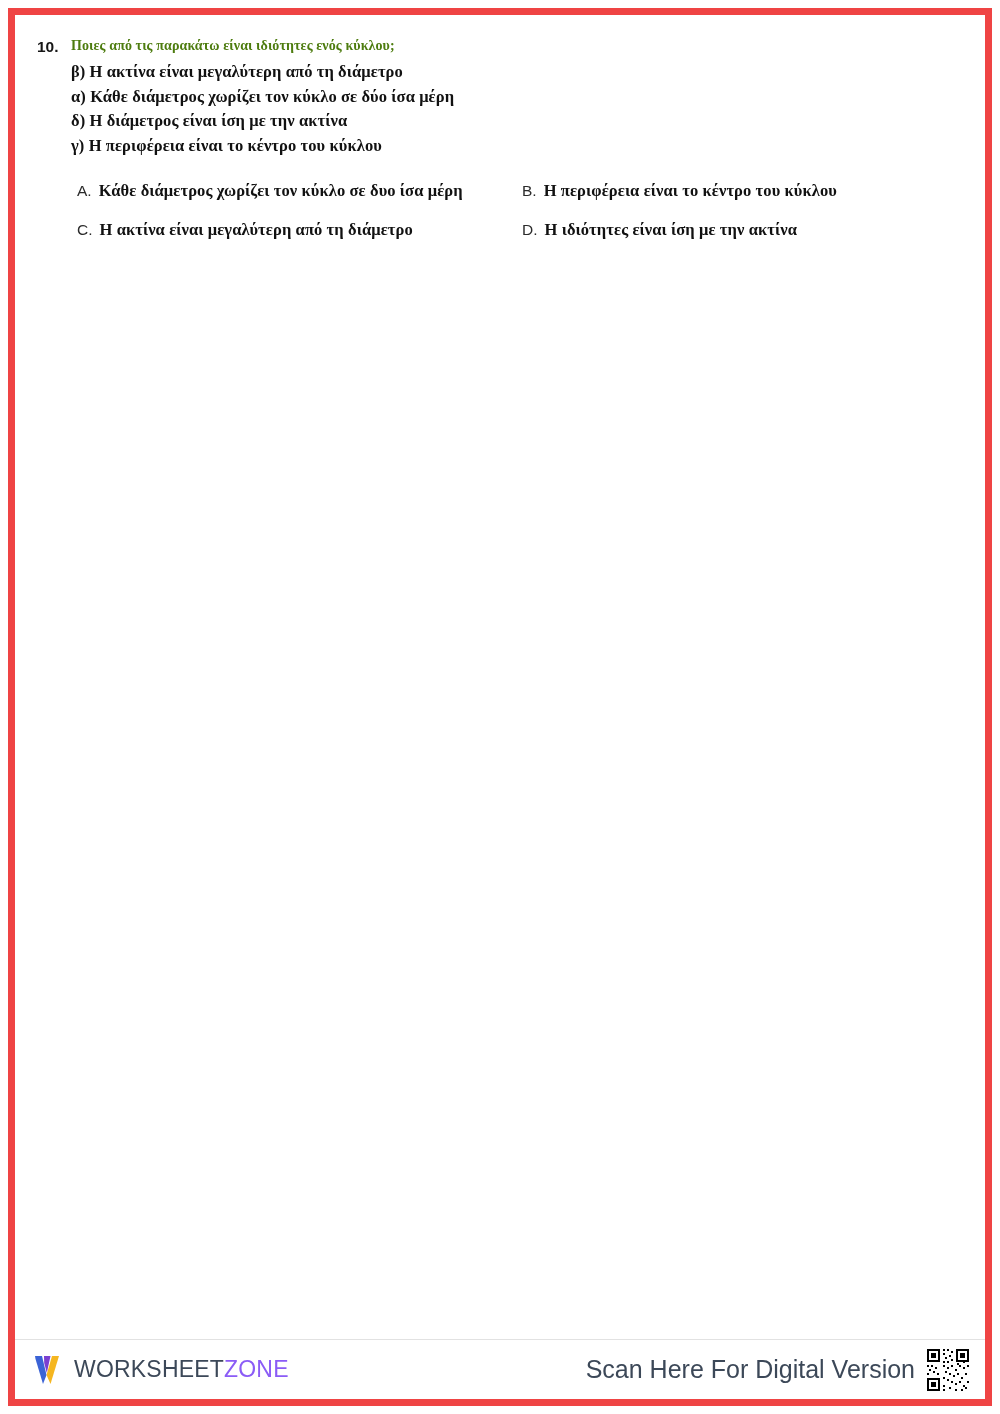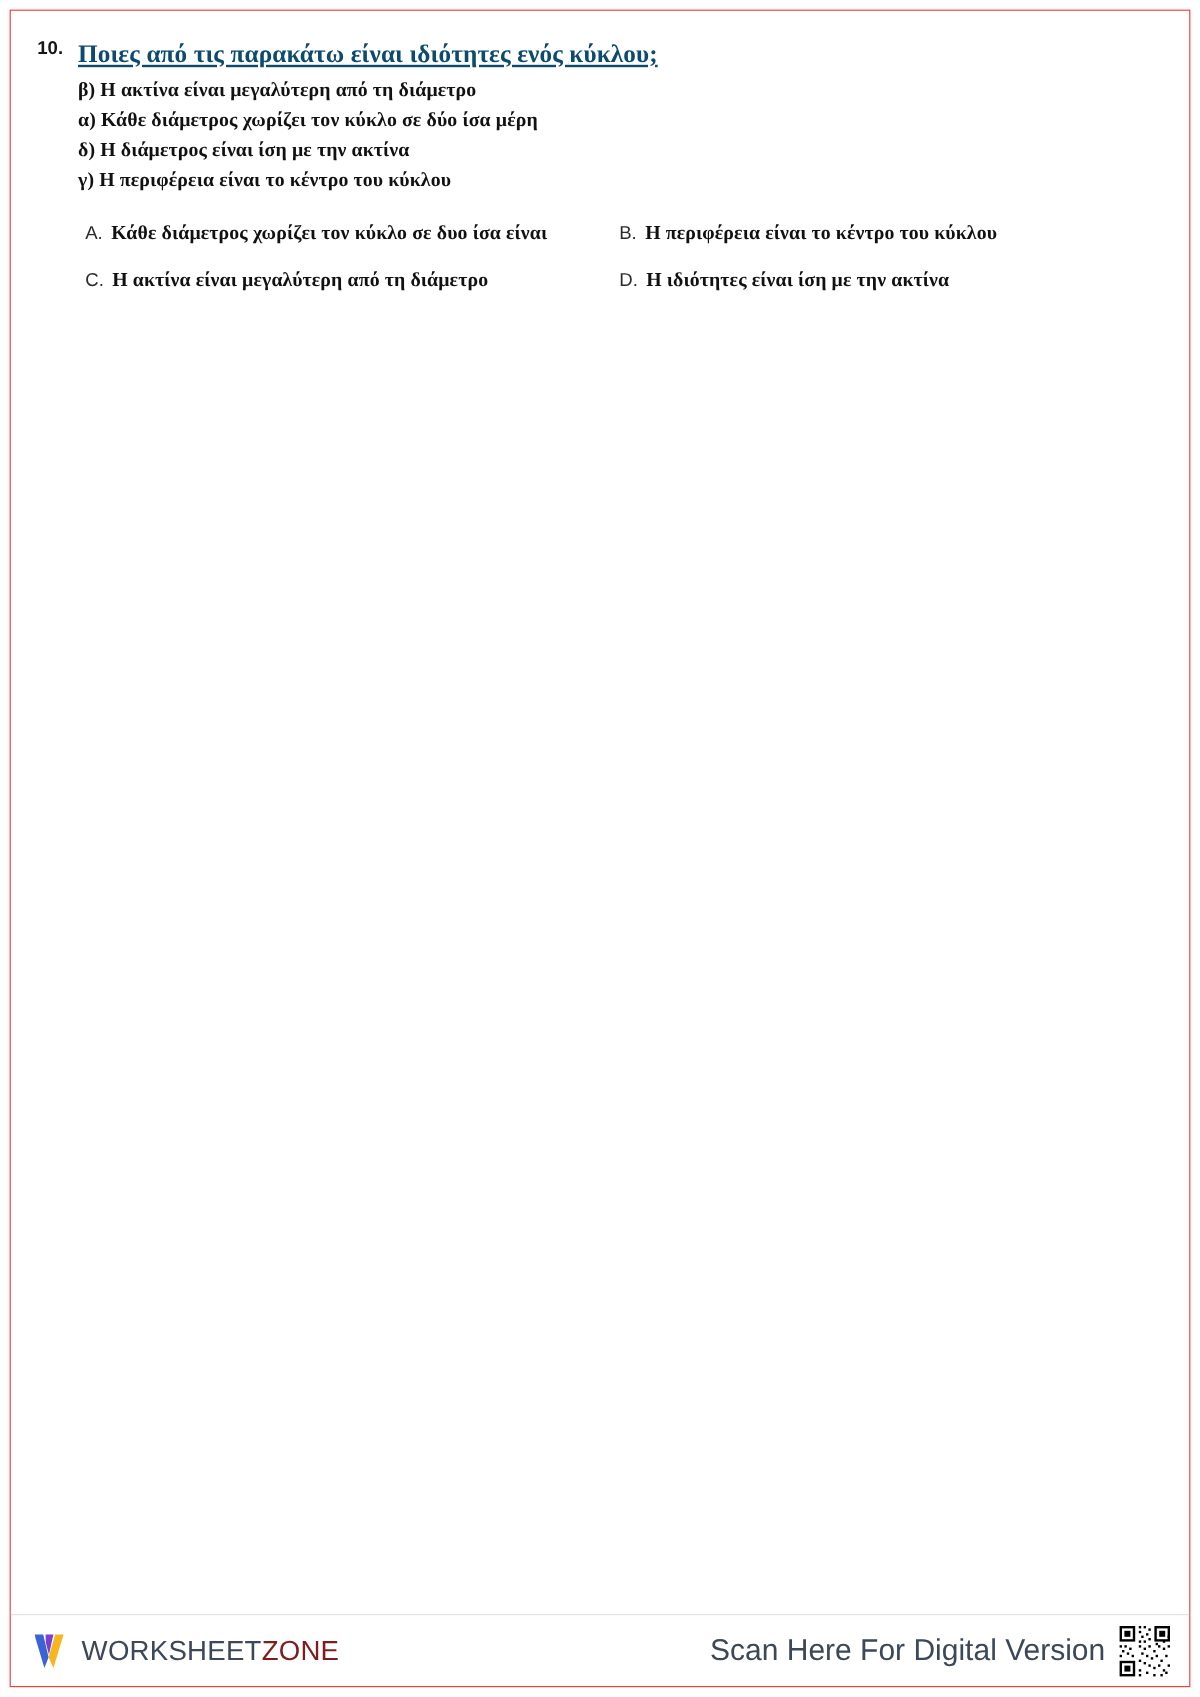--- a/index.html
+++ b/index.html
@@ -16,21 +16,21 @@
     overflow: hidden;
   }
 
   .page {
     position: absolute;
     left: 8px;
     top: 8px;
     width: 984px;
     height: 1398px;
     background: #ffffff;
-    border: 1px solid #ef4444;
+    border: 7px solid #ef4444;
     box-sizing: border-box;
   }
 
   .content {
     position: absolute;
     left: 0;
     top: 0;
     right: 0;
     bottom: 60px;
     padding: 22px 30px 0 22px;
@@ -51,25 +51,24 @@
     flex: 0 0 34px;
     text-align: left;
     padding-top: 1px;
   }
   .q-body {
     flex: 1 1 auto;
   }
   .q-stem {
     font-family: "Liberation Serif", serif;
     font-weight: bold;
-    font-size: 21px;
-    color: #0c4a6e;
+    font-size: 14px;
+    color: #4d7c0f;
     line-height: 1.35;
     letter-spacing: 0.1px;
-    text-decoration: underline;
   }
   .q-subitems {
     margin-top: 4px;
   }
   .q-subitem {
     font-family: "Liberation Serif", serif;
     font-weight: bold;
     font-size: 16.5px;
     color: #111111;
     line-height: 1.5;
@@ -128,21 +127,21 @@
     margin-right: 9px;
     flex: 0 0 auto;
   }
   .brand-text {
     font-family: "Liberation Sans", sans-serif;
     font-size: 23px;
     letter-spacing: 0.2px;
     color: #3c4858;
   }
   .brand-text .zone {
-    color: #7f1d1d;
+    color: #8b5cf6;
   }
   .footer-right {
     display: flex;
     align-items: center;
   }
   .scan-text {
     font-family: "Liberation Sans", sans-serif;
     font-size: 25px;
     color: #3c4858;
     margin-right: 10px;
@@ -171,21 +170,21 @@
           <div class="q-subitem">α) Κάθε διάμετρος χωρίζει τον κύκλο σε δύο ίσα μέρη</div>
           <div class="q-subitem">δ) Η διάμετρος είναι ίση με την ακτίνα</div>
           <div class="q-subitem">γ) Η περιφέρεια είναι το κέντρο του κύκλου</div>
         </div>
       </div>
     </div>
 
     <div class="choices">
       <div class="choice">
         <span class="choice-letter">A.</span>
-        <span class="choice-text">Κάθε διάμετρος χωρίζει τον κύκλο σε δυο ίσα είναι</span>
+        <span class="choice-text">Κάθε διάμετρος χωρίζει τον κύκλο σε δυο ίσα μέρη</span>
       </div>
       <div class="choice">
         <span class="choice-letter">B.</span>
         <span class="choice-text">Η περιφέρεια είναι το κέντρο του κύκλου</span>
       </div>
       <div class="choice">
         <span class="choice-letter">C.</span>
         <span class="choice-text">Η ακτίνα είναι μεγαλύτερη από τη διάμετρο</span>
       </div>
       <div class="choice">

